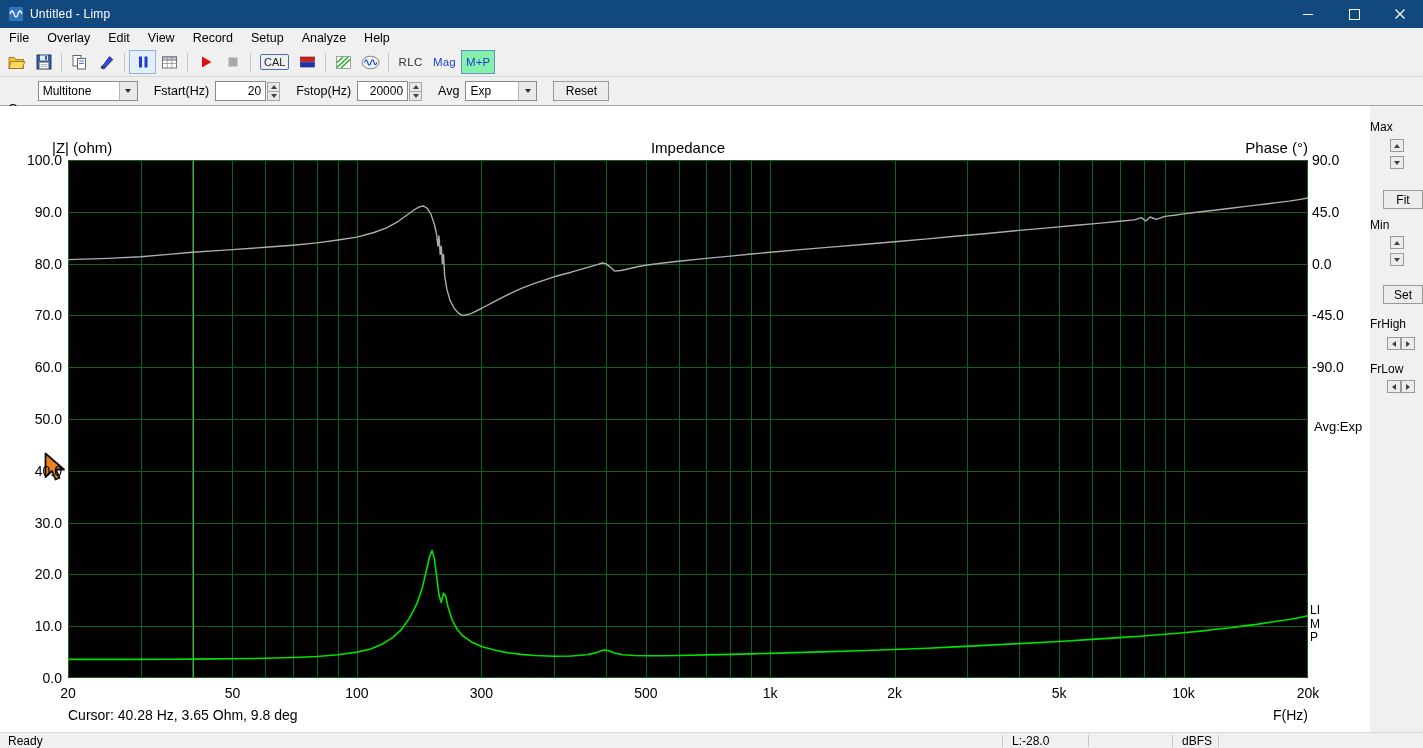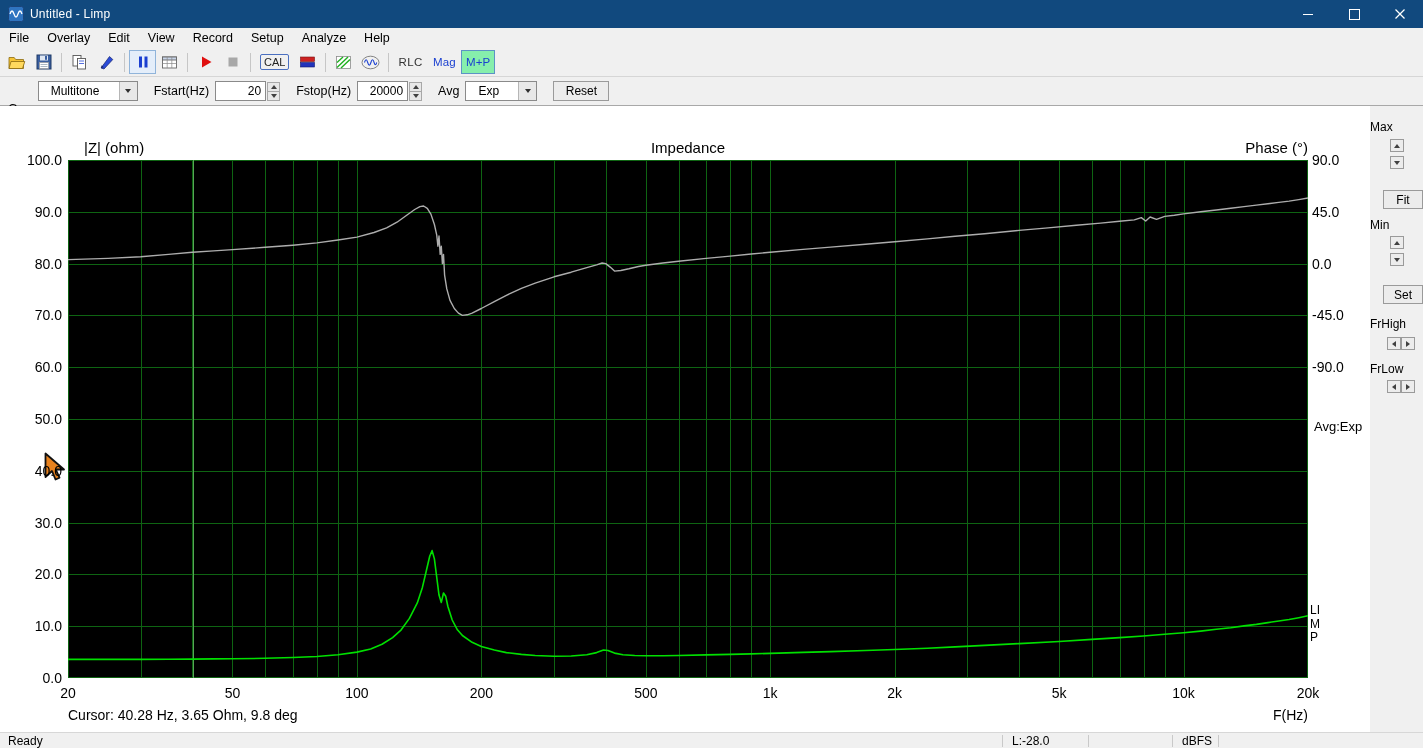--- a/index.html
+++ b/index.html
@@ -28,39 +28,39 @@
   .tsep{width:1px;height:19px;background:#c6c6c6;margin:0 4px;}
   .cal-box{font-size:11px;border:1px solid #4a6fc0;border-radius:2px;padding:1px 3px;color:#222;line-height:12px;}
   .plain-txt{font-size:11.5px;color:#333;letter-spacing:0.5px;}
   .blue-txt{font-size:11.5px;color:#1a3fd0;letter-spacing:0.2px;}
   
   .genbar{position:absolute;left:0;top:77px;right:0;height:28px;background:#f0f0f0;border-bottom:1px solid #a8a8a8;display:flex;align-items:center;font-size:12.5px;}
   .glabel{margin-left:6px;}
   .glabel.first{margin-left:8px;margin-top:36px;}
   .ml16{margin-left:16px;}
   .combo{display:flex;align-items:center;background:#fff;border:1px solid #8a8a8a;height:20px;box-sizing:border-box;margin-left:6px;}
-  .combo-val{flex:1;padding-left:12px;font-size:12px;white-space:nowrap;overflow:hidden;}
+  .combo-val{flex:1;padding-left:4px;font-size:12px;white-space:nowrap;overflow:hidden;}
   .combo-btn{width:17px;align-self:stretch;background:#e8e8e8;border-left:1px solid #b6b6b6;display:flex;align-items:center;justify-content:center;}
   .spinbox{display:flex;align-items:center;margin-left:6px;}
   .spin-val{background:#fff;border:1px solid #8a8a8a;height:18px;line-height:18px;width:45px;text-align:right;padding-right:4px;font-size:12px;box-sizing:content-box;}
   .spin-btns{display:flex;flex-direction:column;margin-left:1px;}
   .spin-up,.spin-down{width:13px;height:10px;background:#e8e8e8;border:1px solid #a8a8a8;box-sizing:border-box;display:flex;align-items:center;justify-content:center;}
   .spin-down{margin-top:-1px;}
   .reset-btn{margin-left:16px;width:56px;height:20px;background:#ececec;border:1px solid #9a9a9a;font-size:12px;font-family:"Liberation Sans",sans-serif;padding:0;}
   
   .tri-up{width:0;height:0;border-left:3px solid transparent;border-right:3px solid transparent;border-bottom:4px solid #404040;display:block;}
   .tri-down-s{width:0;height:0;border-left:3px solid transparent;border-right:3px solid transparent;border-top:4px solid #404040;display:block;}
   .tri-down{width:0;height:0;border-left:3.5px solid transparent;border-right:3.5px solid transparent;border-top:4px solid #303030;display:block;}
   .tri-left{width:0;height:0;border-top:3px solid transparent;border-bottom:3px solid transparent;border-right:4px solid #404040;display:block;}
   .tri-right{width:0;height:0;border-top:3px solid transparent;border-bottom:3px solid transparent;border-left:4px solid #404040;display:block;}
   
   .client{position:absolute;left:0;top:106px;width:1423px;height:626px;background:#fff;}
   .plot{position:absolute;left:68px;top:54px;width:1240px;height:518px;background:#000;}
   .axis-title{position:absolute;font-size:15px;}
-  .zlabel{left:84px;top:33px;}
+  .zlabel{left:52px;top:33px;}
   .chart-title{left:68px;top:33px;width:1240px;text-align:center;}
   .plabel{left:1208px;top:33px;width:100px;text-align:right;}
   .tick{position:absolute;font-size:14px;white-space:nowrap;}
   .ytick{left:0;width:62px;text-align:right;}
   .ptick{left:1312px;text-align:left;}
   .xtick{top:579px;transform:translateX(-50%);}
   .cursor-readout{position:absolute;left:68px;top:601px;font-size:14px;}
   .fhz{position:absolute;left:1240px;top:601px;width:68px;text-align:right;font-size:14px;}
   .avg-display{position:absolute;left:1314px;top:313px;font-size:13px;}
   .limp-mark{position:absolute;left:1310px;top:498px;width:11px;font-size:12px;line-height:13.5px;word-break:break-all;}
@@ -360,21 +360,21 @@
     <div class="tick ytick" style="top: 512.2px;">10.0</div>
     <div class="tick ytick" style="top: 564px;">0.0</div>
     <div class="tick ptick" style="top: 46px;">90.0</div>
     <div class="tick ptick" style="top: 97.8px;">45.0</div>
     <div class="tick ptick" style="top: 149.6px;">0.0</div>
     <div class="tick ptick" style="top: 201.4px;">-45.0</div>
     <div class="tick ptick" style="top: 253.2px;">-90.0</div>
     <div class="tick xtick" style="left: 68px;">20</div>
     <div class="tick xtick" style="left: 232.482px;">50</div>
     <div class="tick xtick" style="left: 356.908px;">100</div>
-    <div class="tick xtick" style="left: 481.333px;">200</div>
+    <div class="tick xtick" style="left: 481.333px;">300</div>
     <div class="tick xtick" style="left: 645.815px;">500</div>
     <div class="tick xtick" style="left: 770.241px;">1k</div>
     <div class="tick xtick" style="left: 894.667px;">2k</div>
     <div class="tick xtick" style="left: 1059.15px;">5k</div>
     <div class="tick xtick" style="left: 1183.57px;">10k</div>
     <div class="tick xtick" style="left: 1308px;">20k</div>
   </div>
 
 <div class="statusbar">
   <span class="status-ready">Ready</span>

